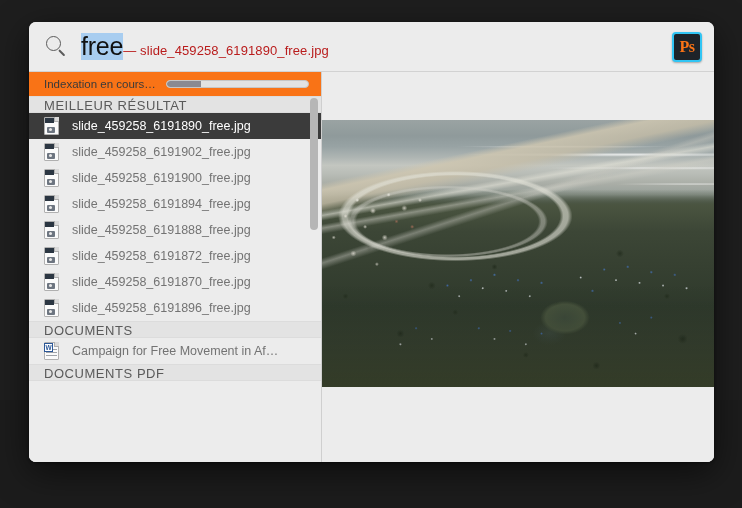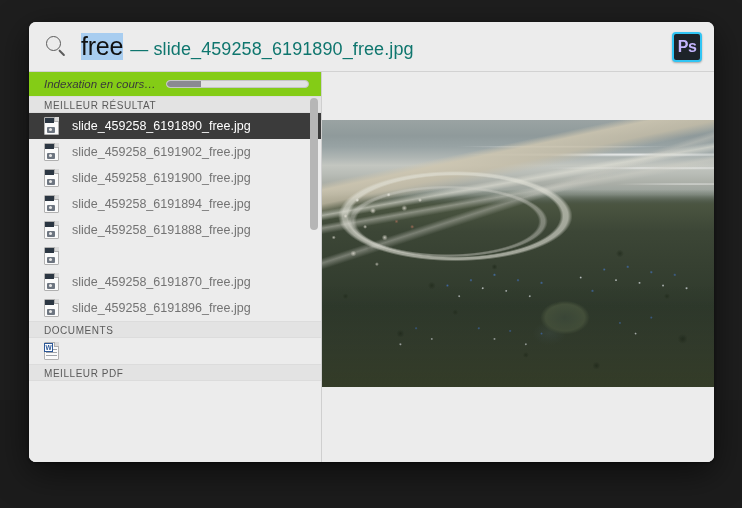--- a/index.html
+++ b/index.html
@@ -75,43 +75,43 @@
 
   #query-text {
     font-size: 25px;
     color: #111;
     background: #a8cdf0;
     letter-spacing: -0.2px;
     line-height: 1.1;
   }
 
   #query-completion {
-    font-size: 18px;
-    color: #0f766e;
-    margin-left: 7px;
+    font-size: 13px;
+    color: #b91c1c;
     letter-spacing: 0.1px;
   }
 
   #app-icon {
     flex: 0 0 auto;
     width: 30px; height: 30px;
     border-radius: 4px;
     background: #1d2329;
     border: 2.5px solid #31c5f4;
     display: flex;
     align-items: center;
     justify-content: center;
     box-shadow: 0 1px 2px rgba(0,0,0,0.3);
   }
   #app-icon span {
-    color: #c4b5fd;
+    color: #f97316;
     font-size: 16px;
     font-weight: bold;
     letter-spacing: -0.5px;
     line-height: 1;
+    font-family: Liberation Serif, serif;
   }
 
   
   #body-split {
     flex: 1 1 auto;
     display: flex;
     min-height: 0;
     background: #ececec;
   }
 
@@ -125,22 +125,21 @@
     flex-direction: column;
     min-height: 0;
     overflow: hidden;
   }
 
   #indexing-row {
     flex: 0 0 24px;
     display: flex;
     align-items: center;
     padding: 0 12px 0 15px;
-    background: #84cc16;
-    font-style: italic;
+    background: #f97316;
   }
   #indexing-label {
     font-size: 11.5px;
     color: #3a3a3a;
     white-space: nowrap;
   }
   #indexing-progress {
     flex: 1 1 auto;
     margin-left: 10px;
     height: 8px;
@@ -157,21 +156,21 @@
   }
 
   #results-scroll {
     flex: 1 1 auto;
     min-height: 0;
     overflow: hidden;
     position: relative;
   }
 
   .section-header {
-    font-size: 10px;
+    font-size: 13px;
     letter-spacing: 0.55px;
     color: #5a5a5a;
     background: #e3e3e3;
     padding: 3px 0 3px 15px;
     height: 17px;
     line-height: 11px;
     border-top: 1px solid #dcdcdc;
     border-bottom: 1px solid #dcdcdc;
   }
 
@@ -499,20 +498,21 @@
                 </div>
                 <span class="row-label">slide_459258_6191888_free.jpg</span>
               </div>
               <div class="result-row">
                 <div class="file-icon jpeg">
                   <div class="page"></div>
                   <div class="fold"></div>
                   <div class="band"></div>
                   <div class="cam"></div>
                 </div>
+                <span class="row-label">slide_459258_6191872_free.jpg</span>
               </div>
               <div class="result-row">
                 <div class="file-icon jpeg">
                   <div class="page"></div>
                   <div class="fold"></div>
                   <div class="band"></div>
                   <div class="cam"></div>
                 </div>
                 <span class="row-label">slide_459258_6191870_free.jpg</span>
               </div>
@@ -526,22 +526,23 @@
                 <span class="row-label">slide_459258_6191896_free.jpg</span>
               </div>
               <div class="section-header">DOCUMENTS</div>
               <div class="result-row">
                 <div class="file-icon word">
                   <div class="page"></div>
                   <div class="fold"></div>
                   <div class="lines"></div>
                   <div class="w">W</div>
                 </div>
-              </div>
-              <div class="section-header">MEILLEUR PDF</div>
+                <span class="row-label">Campaign for Free Movement in Af…</span>
+              </div>
+              <div class="section-header">DOCUMENTS PDF</div>
             </div>
         </div>
 
         <div id="results-scrollbar">
           <div class="thumb"></div>
         </div>
       </div>
 
       <div id="preview-col">
         <div id="preview-image">

